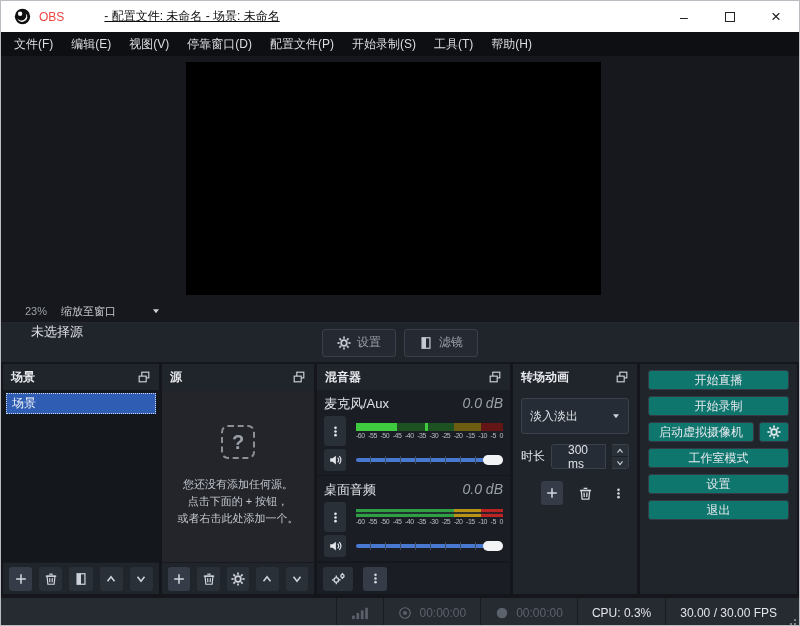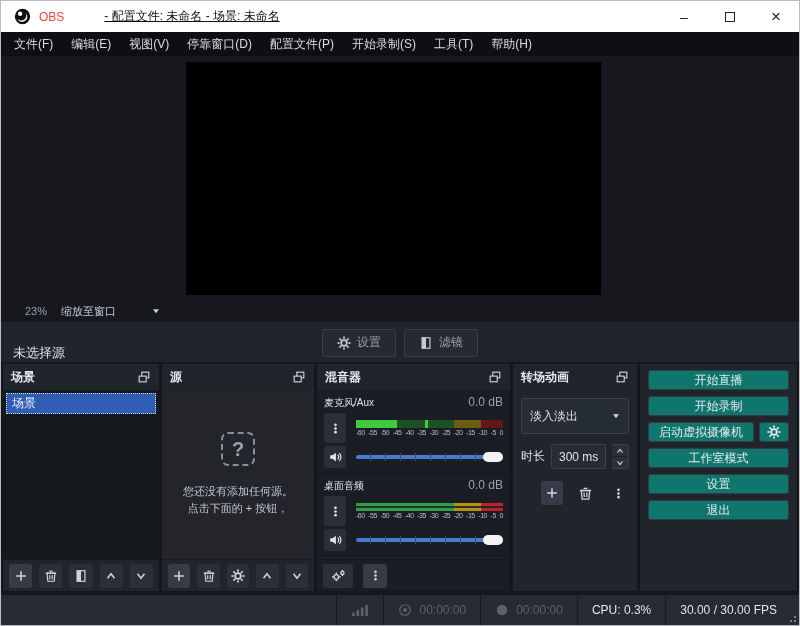--- a/index.html
+++ b/index.html
@@ -23,21 +23,21 @@
   
   .preview { flex:0 0 266px; background:#16181d; display:flex; flex-direction:column; }
   .canvas-area { flex:1; position:relative; }
   .canvas { position:absolute; left:185px; top:6px; width:415px; height:233px; background:#000; }
   .zoom-row { height:22px; display:flex; align-items:center; padding-left:24px; font-size:11px; }
   .zoom-pct { color:#9aa0a8; margin-right:14px; }
   .zoom-mode { color:#c6c9cf; margin-right:34px; }
   .caret svg { display:block; }
 
   
-  .source-row { flex:0 0 40px; background:#20242b; display:flex; align-items:flex-end; position:relative; border-top:1px solid #23272e; }
+  .source-row { flex:0 0 40px; background:#20242b; display:flex; align-items:flex-start; position:relative; border-top:1px solid #23272e;padding-left:18px; }
   .no-source { color:#dfe2e7; font-size:13px; margin-left:12px; }
   .center-btns { position:absolute; left:50%; top:50%; transform:translate(-50%,-50%); display:flex; gap:8px; }
   .gray-btn { height:28px; padding:0 14px; background:#252a32; border:1px solid #3a4049; border-radius:3px; display:flex; align-items:center; gap:6px; color:#9aa0a8; font-size:12px; }
   .gray-btn .ic { color:#c6cad1; display:flex; }
 
   
   .docks { flex:0 0 232px; background:#14161b; display:flex; gap:3px; padding:2px 2px 3px 2px; }
   .panel { background:#20252c; display:flex; flex-direction:column; min-width:0; }
   .p-scenes { flex:0 0 156px; }
   .p-sources { flex:0 0 152px; }
@@ -57,22 +57,22 @@
   .scene-item { height:21px; background:#2e5db3; border:1px dotted #cfd8ea; color:#f0f3f8; font-size:12px; display:flex; align-items:center; padding:0 5px; }
 
   .sources-empty { height:100%; background:#23252b; display:flex; flex-direction:column; align-items:center; justify-content:center; gap:3px; padding:0 4px; }
   .q-icon { width:34px; height:34px; border:2px dashed #8a8f98; border-radius:7px; color:#9aa0a8; font-size:20px; font-weight:bold; display:flex; align-items:center; justify-content:center; margin-bottom:14px; }
   .empty-line { color:#c3c7ce; font-size:11px; line-height:17px; white-space:nowrap; }
 
   
   .mixer-body { display:flex; flex-direction:column; background:#1a1e24; height:100%; }
   .channel { padding:5px 7px 4px 7px; border-bottom:1px solid #14171c; }
   .ch-head { display:flex; justify-content:space-between; align-items:baseline; margin-bottom:3px; }
-  .ch-name { color:#dfe2e7; font-size:10px; }
-  .ch-db { color:#9aa0a8; font-size:12px; }
+  .ch-name { color:#dfe2e7; font-size:13px; }
+  .ch-db { color:#9aa0a8; font-size:14px;font-style:italic; }
   .ch-grid { display:grid; grid-template-columns:26px 1fr; column-gap:6px; row-gap:3px; align-items:center; }
   .sq-btn { width:22px; height:22px; background:#2a3038; border-radius:3px; display:flex; align-items:center; justify-content:center; color:#e4e7ec; }
   .dots-btn { height:30px; }
   .meter-wrap { display:flex; flex-direction:column; gap:1px; }
   .meter { height:8px; position:relative; background:linear-gradient(to right,#1c5222 0,#1c5222 66.5%,#6d5d12 66.5%,#6d5d12 85%,#641616 85%,#641616 100%); }
   .meter-fill { position:absolute; left:0; top:0; bottom:0; background:#3fca3f; }
   .meter-peak { position:absolute; top:0; bottom:0; width:3px; background:#3fca3f; }
   .meter.full-sig .meter-fill { background:linear-gradient(to right,#2f9e44 0,#2f9e44 66.5%,#b89416 66.5%,#b89416 85%,#bb2424 85%,#bb2424 100%); }
   .meter.full-sig::after { content:""; position:absolute; left:0; right:0; top:3px; height:2px; background:#1b2028; opacity:.85; }
   .scale-row { display:flex; justify-content:space-between; }
@@ -83,21 +83,21 @@
   .slider .handle { position:absolute; right:0; top:2px; width:20px; height:10px; background:#f2f3f5; border-radius:5px; }
   .mixer-toolbar { flex:0 0 32px; display:flex; align-items:center; gap:10px; padding:0 6px; border-top:1px solid #14171c; margin-top:auto; }
 
   
   .trans-body { padding:8px 8px 0 8px; display:flex; flex-direction:column; }
   .select { height:36px; background:#262c35; border:1px solid #3a414b; border-radius:3px; display:flex; align-items:center; }
   .select-val { flex:1; color:#dfe2e7; font-size:12px; padding-left:8px; }
   .select .caret { padding:0 6px; color:#cfd3da; }
   .dur-row { display:flex; align-items:center; margin-top:10px; gap:6px; }
   .dur-label { color:#dfe2e7; font-size:12px; }
-  .spin { flex:1; height:25px; background:#262c35; border:1px solid #3a414b; border-radius:3px 0 0 3px; display:flex; align-items:center; color:#dfe2e7; font-size:12px; padding-left:7px; }
+  .spin { flex:1; height:25px; background:#262c35; border:1px solid #3a414b; border-radius:3px 0 0 3px; display:flex; align-items:center; color:#dfe2e7; font-size:12px; padding-left:16px; }
   .spin-arrows { width:17px; height:25px; display:flex; flex-direction:column; border:1px solid #3a414b; border-left:none; border-radius:0 3px 3px 0; }
   .spin-arrows span { flex:1; display:flex; align-items:center; justify-content:center; color:#cfd3da; background:#2a3038; }
   .spin-arrows span:first-child { border-bottom:1px solid #1d2127; }
   .trans-btns { display:flex; align-items:center; gap:11px; margin:12px 0 0 20px; }
 
   
   .controls-body { padding:6px 8px; display:flex; flex-direction:column; gap:6px; }
   .ctl-row { display:flex; gap:5px; }
   .ctl-btn { flex:1; height:20px; background:#0f766e; border:1px solid #343b46; border-radius:3px; color:#e6e9ee; font-size:12px; display:flex; align-items:center; justify-content:center; }
   .ctl-gear { flex:0 0 30px; }
@@ -322,20 +322,21 @@
             <svg width="14" height="14">
               <use href="#i-popout"></use>
             </svg>
           </span>
       </div>
       <div class="panel-body sources-empty">
         <div class="q-icon">?</div>
         <div style="display:flex;flex-direction:column;align-items:center">
             <span class="empty-line">您还没有添加任何源。</span>
             <span class="empty-line">点击下面的 + 按钮，</span>
+            <span class="empty-line">或者右击此处添加一个。</span>
           </div>
       </div>
       <div class="panel-toolbar">
         <span class="tbtn lit">
             <svg width="14" height="14">
               <use href="#i-plus"></use>
             </svg>
           </span>
         <span class="tbtn">
             <svg width="14" height="14">

